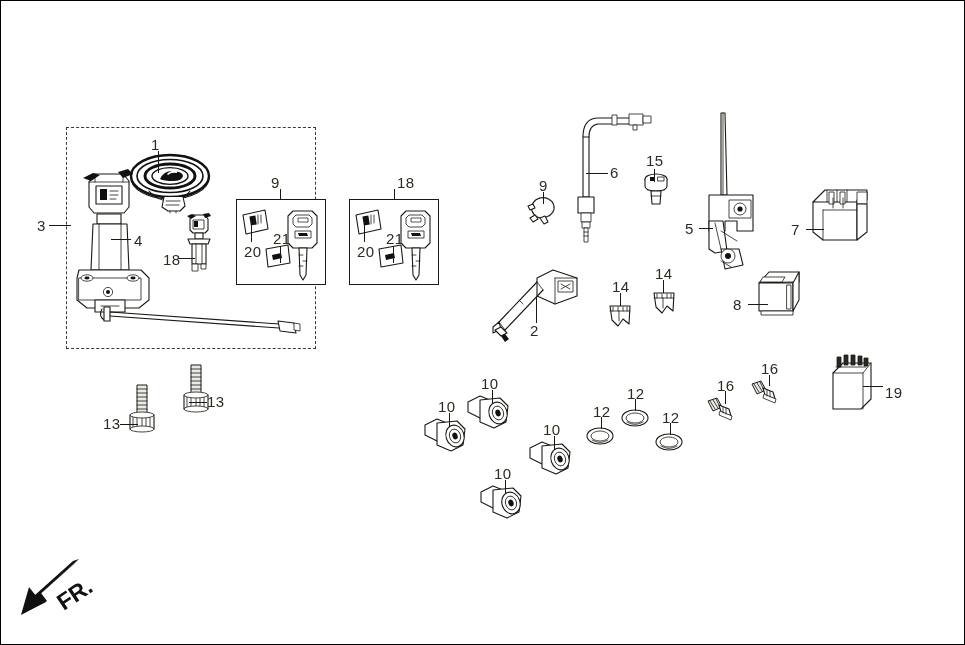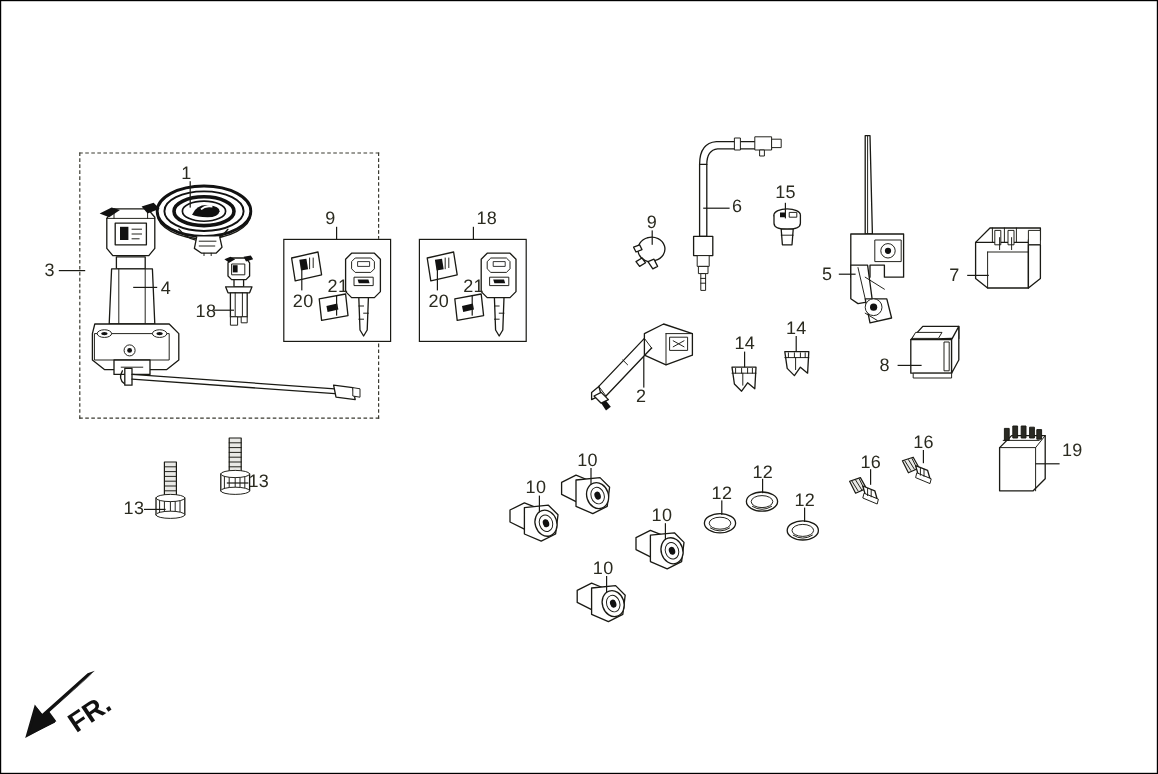--- a/index.html
+++ b/index.html
@@ -454,21 +454,21 @@
   <div class="lbl" style="left:206px;top:393px;">13</div>
   <div class="lbl" style="left:437px;top:398px;">10</div>
   <div class="lbl" style="left:480px;top:375px;">10</div>
   <div class="lbl" style="left:542px;top:421px;">10</div>
   <div class="lbl" style="left:493px;top:465px;">10</div>
   <div class="lbl" style="left:592px;top:403px;">12</div>
   <div class="lbl" style="left:626px;top:385px;">12</div>
   <div class="lbl" style="left:661px;top:409px;">12</div>
   <div class="lbl" style="left:716px;top:377px;">16</div>
   <div class="lbl" style="left:760px;top:360px;">16</div>
-  <div class="lbl" style="left:884px;top:367px;text-align:center;">19</div>
+  <div class="lbl" style="left:884px;top:384px;text-align:center;">19</div>
 
   <div class="fr-wrap" style="left:14px;top:548px;width:120px;height:75px;">
     <svg width="70" height="66" viewBox="0 0 70 66" style="position:absolute;left:0;top:8px;">
       <path d="M64 2 L26 36 L32 44 L6 58 L14 30 L20 38 L58 4 Z" fill="#111111"></path>
       <path d="M62 4 L24 37 L31 45 L9 56 L16 33 L22 40 L59 7 Z" fill="#111111"></path>
     </svg>
     <div class="fr-text" style="left:52px;top:40px;">FR.</div>
   </div>
 
 </div>

